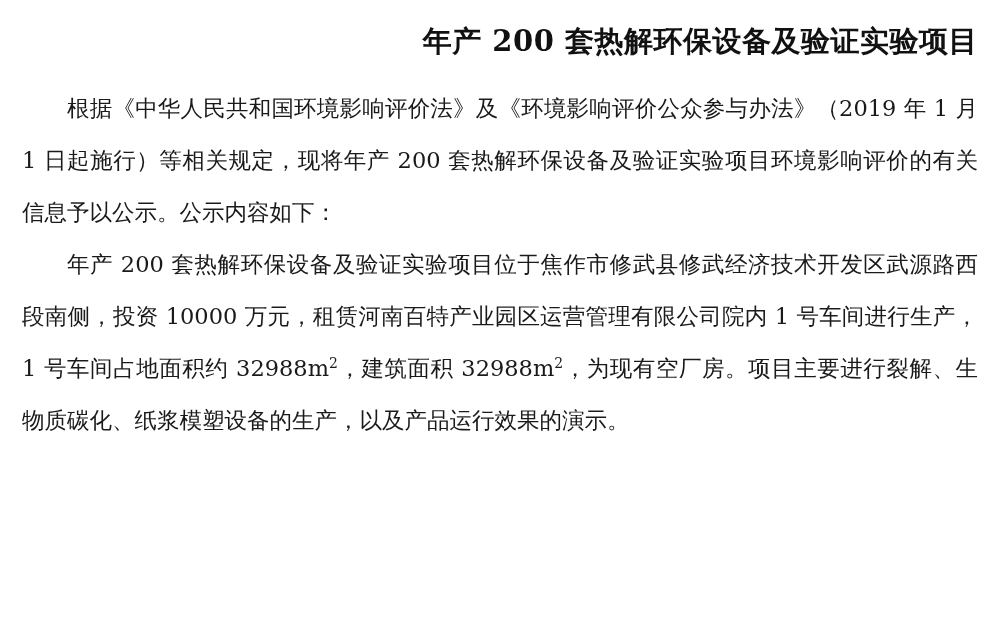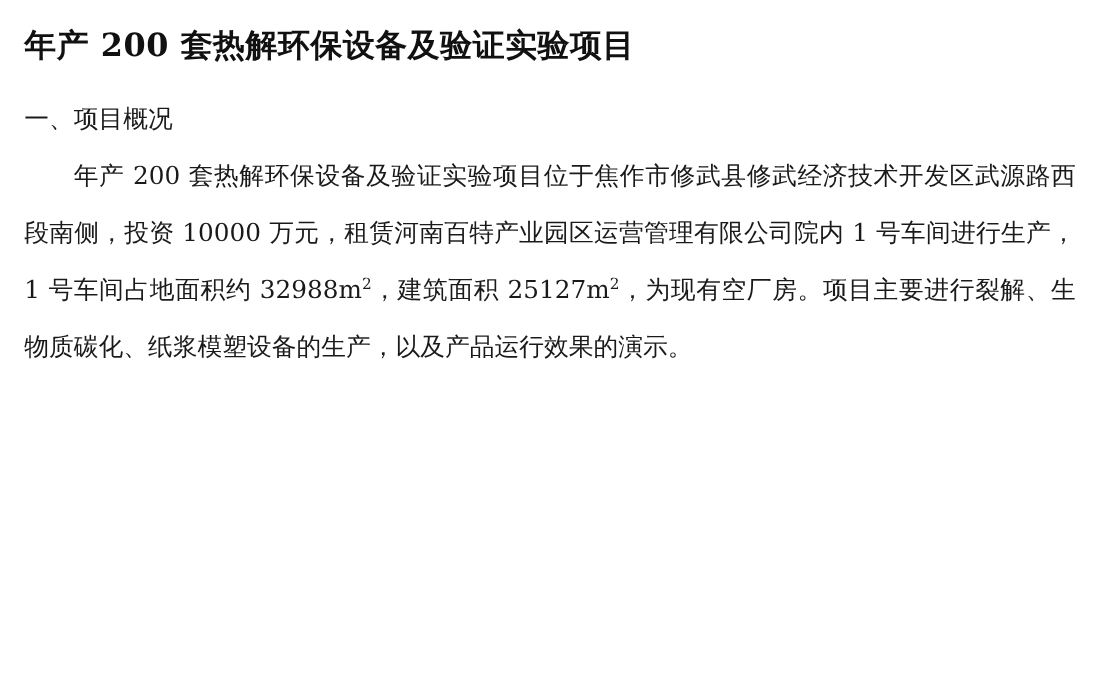--- a/index.html
+++ b/index.html
@@ -15,21 +15,21 @@
     color: #1a1a1a;
   }
   .page {
     box-sizing: border-box;
     width: 1000px;
     height: 620px;
     padding: 14px 22px 0 22px;
     background: #ffffff;
   }
   .title-block {
-    text-align: left;
+    text-align: right;
     margin-top: 4px;
     margin-bottom: 18px;
   }
   .title-line {
     font-size: 29px;
     line-height: 46px;
     font-weight: 700;
     letter-spacing: 0.5px;
     color: #111111;
   }
@@ -60,20 +60,20 @@
 <body>
 
 <div class="page">
 
   <div class="title-block">
     <div class="title-line">年产 200 套热解环保设备及验证实验项目</div>
   </div>
 
   <div class="body-text">
 
+    <p class="para">根据《中华人民共和国环境影响评价法》及《环境影响评价公众参与办法》（2019 年 1 月 1 日起施行）等相关规定，现将年产 200 套热解环保设备及验证实验项目环境影响评价的有关信息予以公示。公示内容如下：</p>
 
-    <p class="section-heading">一、项目概况</p>
 
-    <p class="para"><span>年产 200 套热解环保设备及验证实验项目位于焦作市修武县修武经济技术开发区武源路西段南侧，投资 10000 万元，租赁河南百特产业园区运营管理有限公司院内 1 号车间进行生产，1 号车间占地面积约 32988m</span><sup>2</sup><span>，建筑面积 25127m</span><sup>2</sup><span>，为现有空厂房。项目主要进行裂解、生物质碳化、纸浆模塑设备的生产，以及产品运行效果的演示。</span></p>
+    <p class="para"><span>年产 200 套热解环保设备及验证实验项目位于焦作市修武县修武经济技术开发区武源路西段南侧，投资 10000 万元，租赁河南百特产业园区运营管理有限公司院内 1 号车间进行生产，1 号车间占地面积约 32988m</span><sup>2</sup><span>，建筑面积 32988m</span><sup>2</sup><span>，为现有空厂房。项目主要进行裂解、生物质碳化、纸浆模塑设备的生产，以及产品运行效果的演示。</span></p>
 
   </div>
 
 </div>
 
 </body></html>

